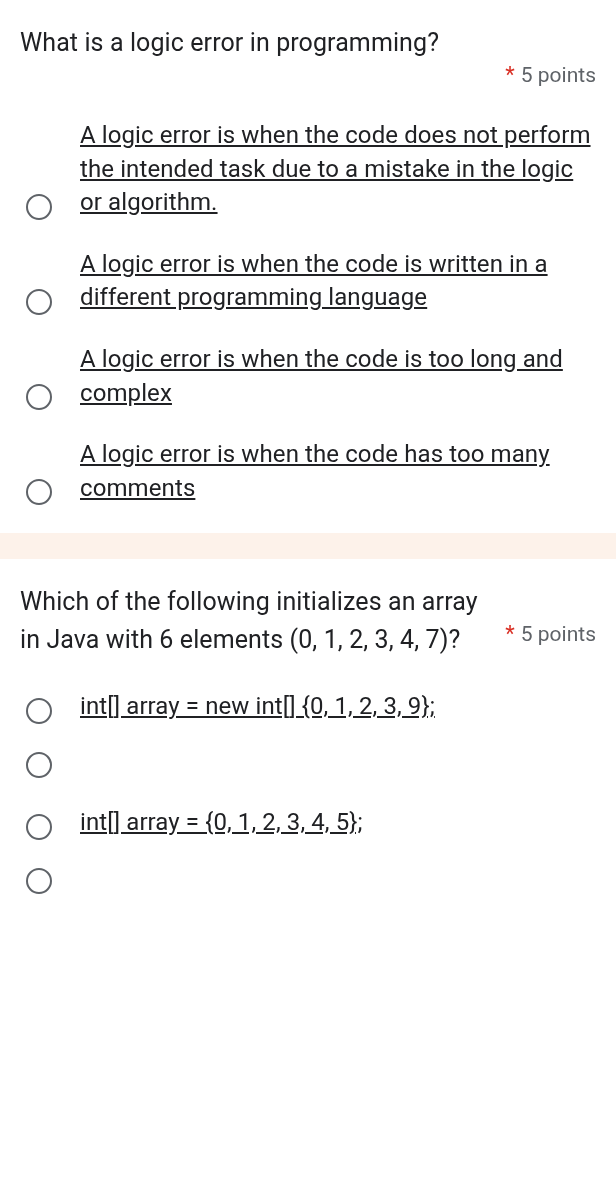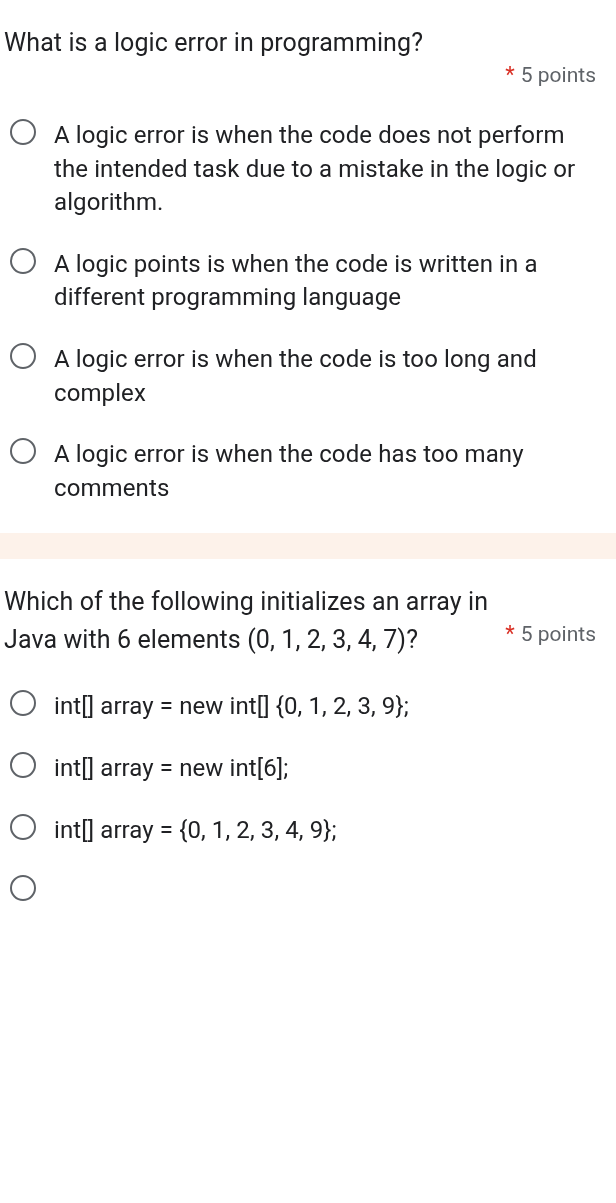--- a/index.html
+++ b/index.html
@@ -7,21 +7,21 @@
       margin: 0;
       padding: 0;
     }
     body {
       font-family: Roboto, Arial, sans-serif;
       background: #fff;
       width: 616px;
       color: #202124;
     }
     .question-block {
-      padding: 24px 20px 28px 4px;
+      padding: 24px 20px 28px 20px;
     }
     .question-header {
       display: flex;
       align-items: flex-start;
       gap: 8px;
       margin-bottom: 32px;
     }
     .question-text {
       flex: 1;
       font-size: 25px;
@@ -46,22 +46,23 @@
       margin-top: 35px;
     }
     .options {
       display: flex;
       flex-direction: column;
       gap: 28px;
       padding-left: 6px;
     }
     .option-row {
       display: flex;
-      align-items: flex-start;
-      gap: 18px;
+      align-items: flex-end;
+      gap: 28px;
+      text-decoration: underline;
     }
     .radio {
       flex: 0 0 auto;
       width: 26px;
       height: 26px;
       border: 2.5px solid #5f6368;
       border-radius: 50%;
       background: #fff;
     }
     .option-label {
@@ -86,21 +87,21 @@
       <span class="points-label">5 points</span>
     </div>
   </div>
   <div class="options">
     <div class="option-row">
       <div class="radio"></div>
       <div class="option-label">A logic error is when the code does not perform the intended task due to a mistake in the logic or algorithm.</div>
     </div>
     <div class="option-row">
       <div class="radio"></div>
-      <div class="option-label">A logic points is when the code is written in a different programming language</div>
+      <div class="option-label">A logic error is when the code is written in a different programming language</div>
     </div>
     <div class="option-row">
       <div class="radio"></div>
       <div class="option-label">A logic error is when the code is too long and complex</div>
     </div>
     <div class="option-row">
       <div class="radio"></div>
       <div class="option-label">A logic error is when the code has too many comments</div>
     </div>
   </div>
@@ -116,23 +117,22 @@
       <span class="points-label">5 points</span>
     </div>
   </div>
   <div class="options">
     <div class="option-row">
       <div class="radio"></div>
       <div class="option-label">int[] array = new int[] {0, 1, 2, 3, 9};</div>
     </div>
     <div class="option-row">
       <div class="radio"></div>
-      <div class="option-label">int[] array = new int[6];</div>
     </div>
     <div class="option-row">
       <div class="radio"></div>
-      <div class="option-label">int[] array = {0, 1, 2, 3, 4, 9};</div>
+      <div class="option-label">int[] array = {0, 1, 2, 3, 4, 5};</div>
     </div>
     <div class="option-row">
       <div class="radio"></div>
     </div>
   </div>
 </div>
 
 </body></html>

